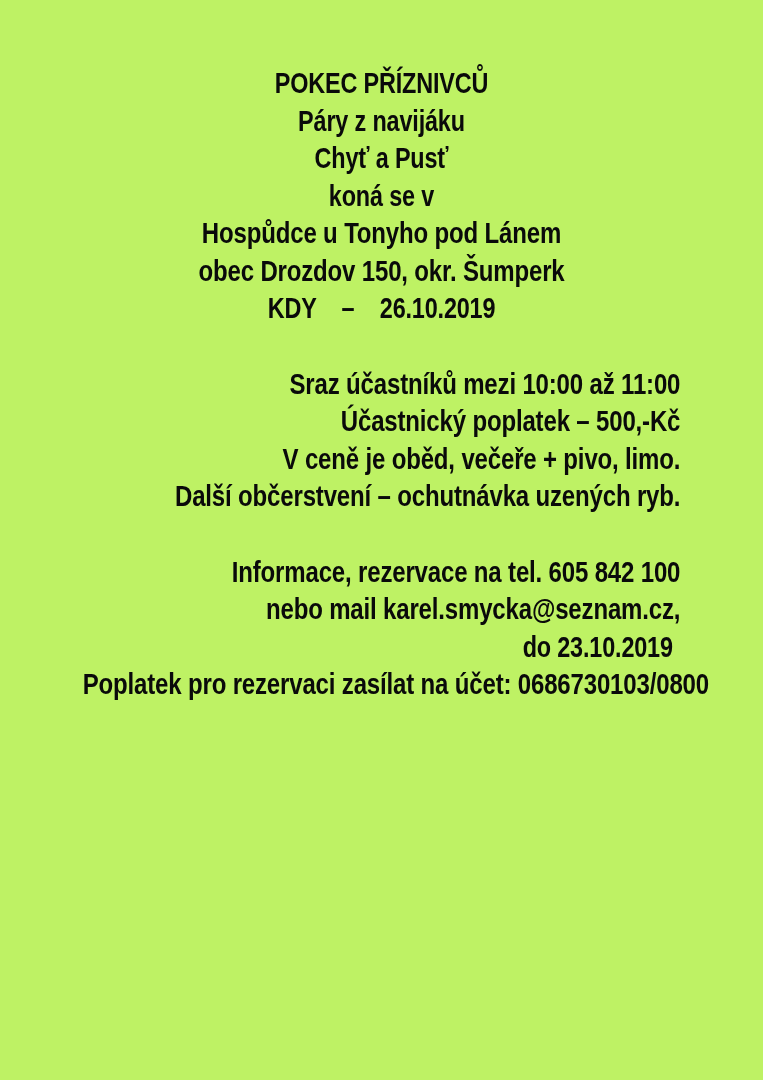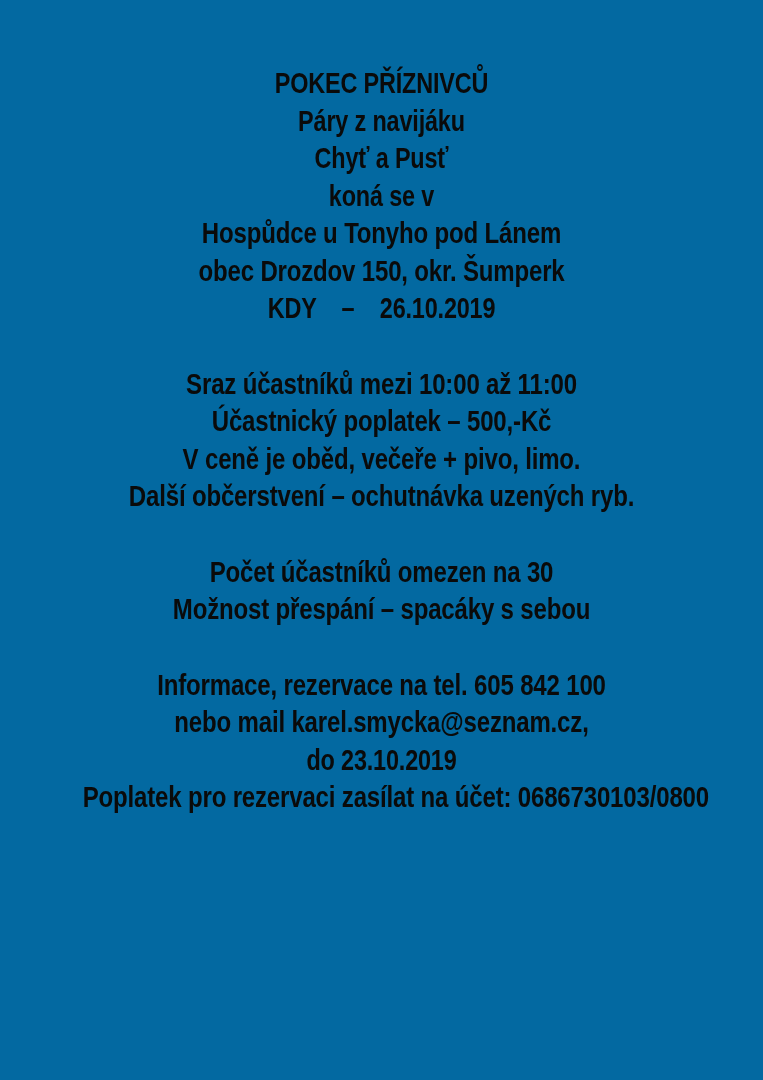--- a/index.html
+++ b/index.html
@@ -11,30 +11,31 @@
     width: 763px;
     height: 1080px;
     overflow: hidden;
     font-family: "Liberation Sans", "DejaVu Sans", sans-serif;
   }
   #flyer {
     width: 763px;
     height: 1080px;
     box-sizing: border-box;
     padding: 64px 8px 0 8px;
-    background: #0369a1;
+    background: #bef264;
     color: #0a0a0a;
     text-align: center;
   }
   .block {
     margin: 0;
     padding: 0;
   }
   .block + .block {
     margin-top: 38px;
+    text-align: right;
   }
   .line {
     display: block;
     font-weight: 700;
     font-stretch: condensed;
     font-size: 30px;
     line-height: 37.5px;
     letter-spacing: -0.2px;
     white-space: pre;
     color: #0a0a0a;
@@ -62,24 +63,20 @@
   </div>
 
   <div class="block">
     <span class="line wide">Sraz účastníků mezi 10:00 až 11:00</span>
     <span class="line wide">Účastnický poplatek – 500,-Kč</span>
     <span class="line wide">V ceně je oběd, večeře + pivo, limo.</span>
     <span class="line wide">Další občerstvení – ochutnávka uzených ryb.</span>
   </div>
 
 
-  <div class="block">
-    <span class="line wide">Počet účastníků omezen na 30</span>
-    <span class="line wide">Možnost přespání – spacáky s sebou</span>
-  </div>
 
   <div class="block">
     <span class="line wide">Informace, rezervace na tel. 605 842 100</span>
     <span class="line wide">nebo mail karel.smycka@seznam.cz,</span>
     <span class="line">do 23.10.2019</span>
     <span class="line wide">Poplatek pro rezervaci zasílat na účet: 0686730103/0800</span>
   </div>
 
 </div>
 

